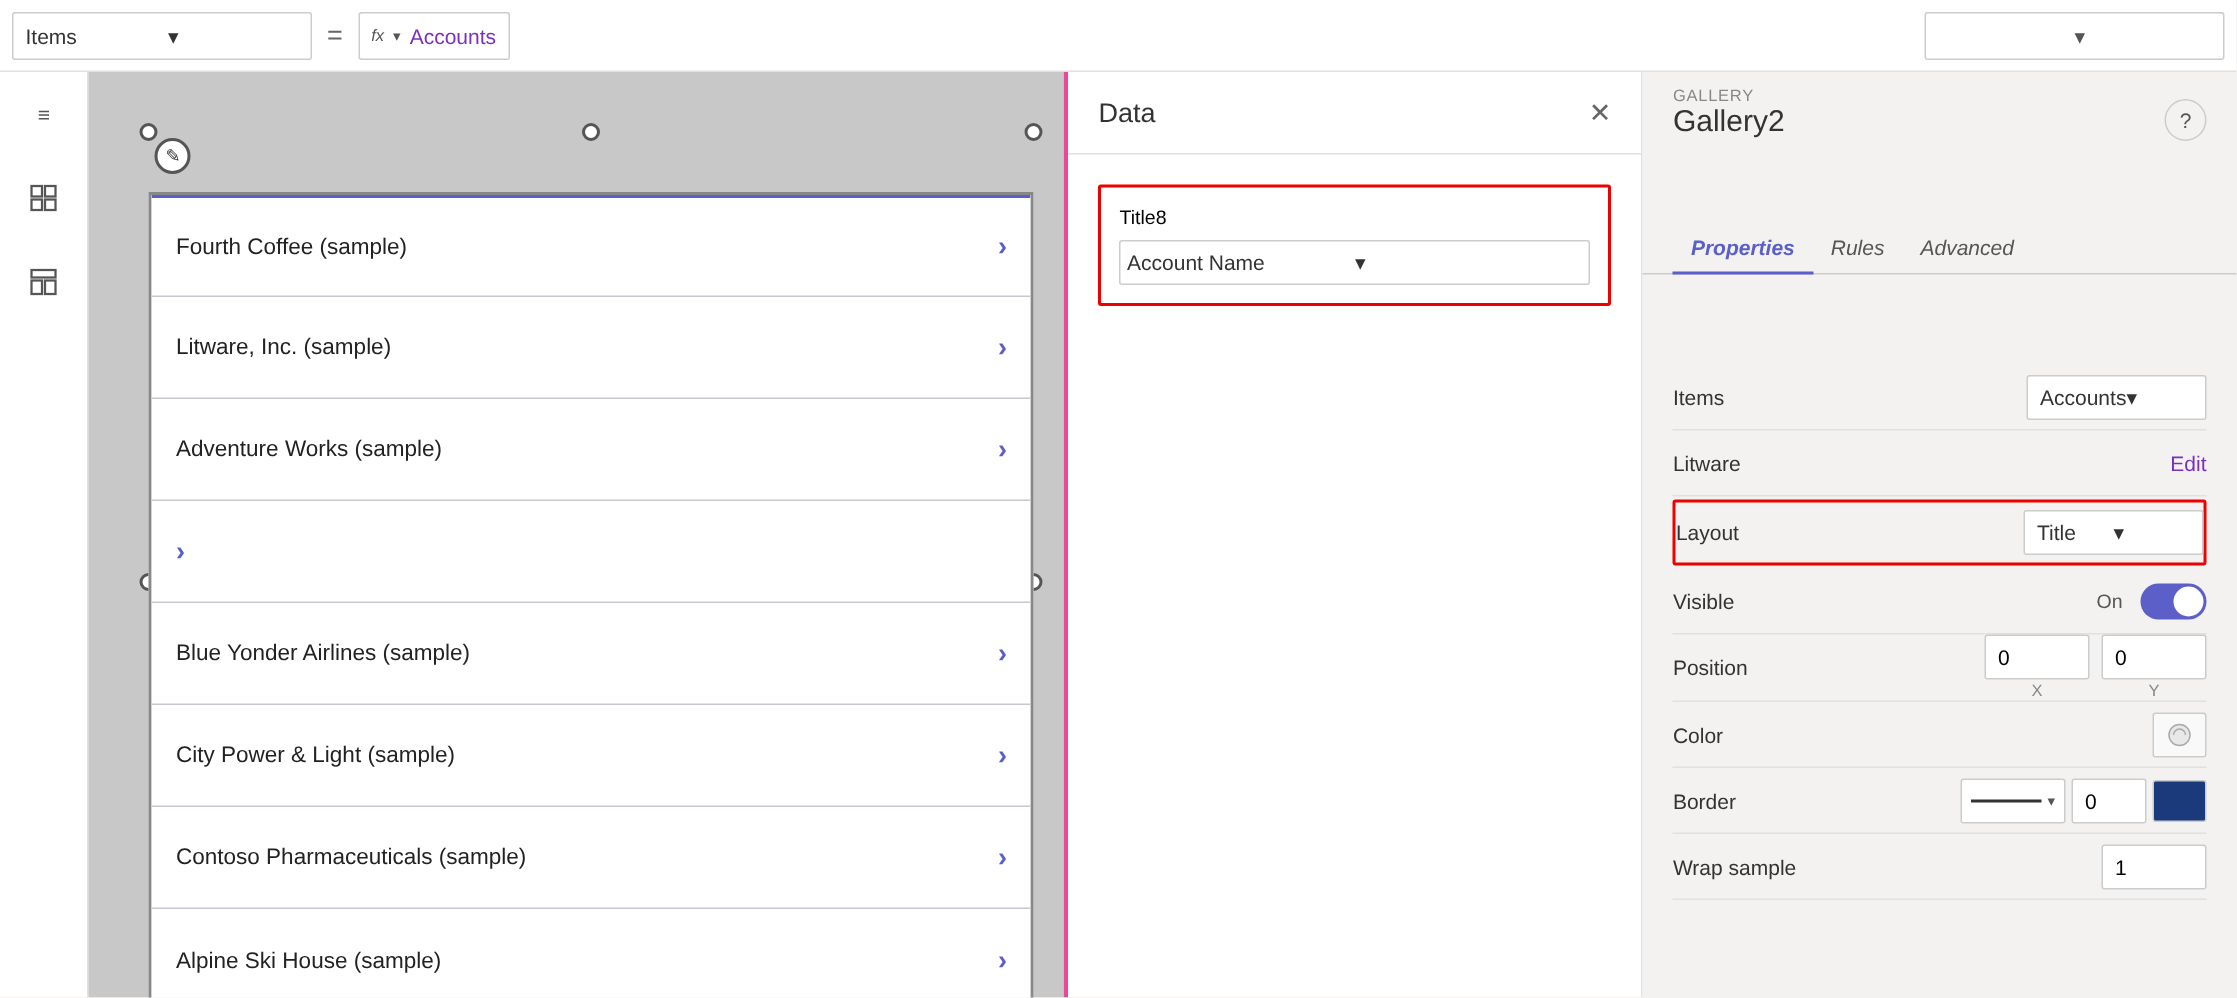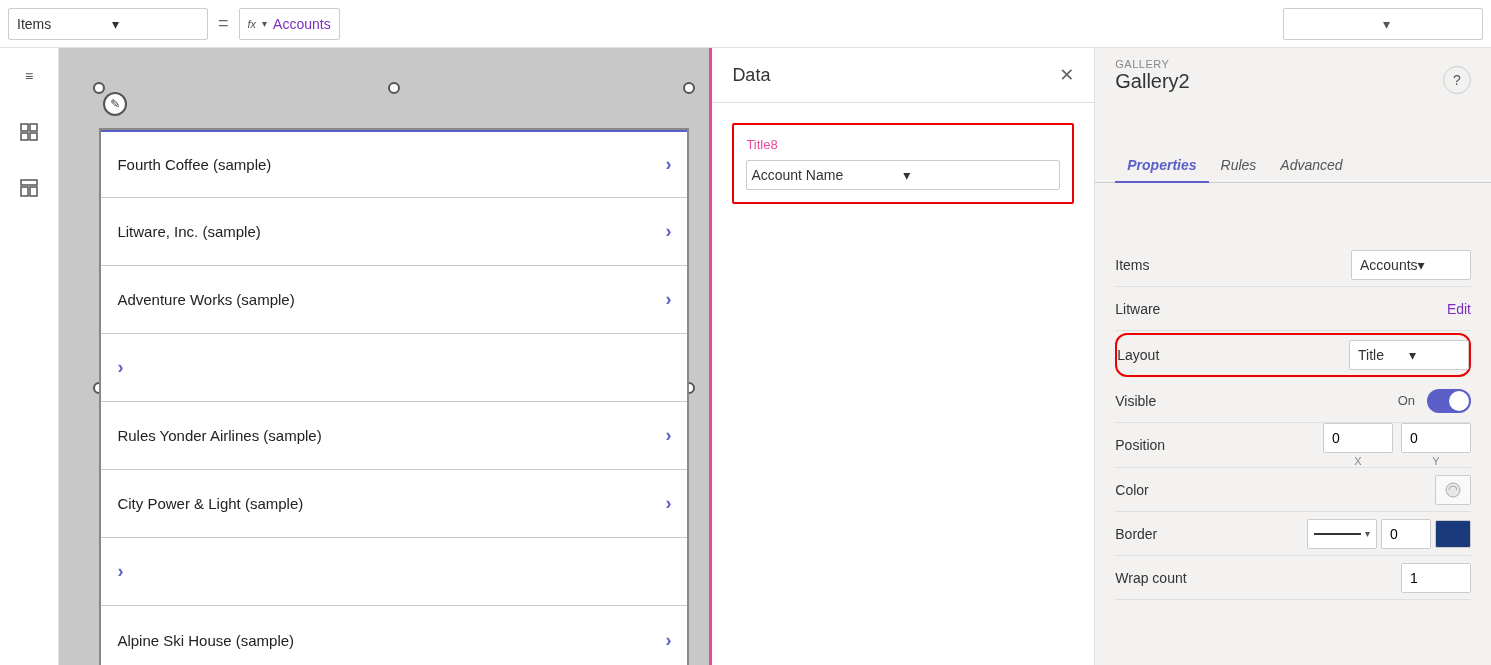--- a/index.html
+++ b/index.html
@@ -197,21 +197,21 @@
     .data-field-group {
       border: 2px solid #e00;
       border-radius: 2px;
       padding: 12px;
       display: flex;
       flex-direction: column;
       gap: 8px;
     }
     .data-field-label {
       font-size: 13px;
-      color: #ec4899;
+      color: #000000;
     }
     .data-field-dropdown {
       display: flex;
       align-items: center;
       border: 1px solid #ccc;
       border-radius: 2px;
       padding: 6px 4px;
       cursor: pointer;
       background: #fff;
     }
@@ -311,21 +311,21 @@
     .edit-link {
       color: #7b2fbe;
       font-size: 14px;
       cursor: pointer;
       text-decoration: none;
     }
 
     
     .prop-row.highlighted {
       border: 2px solid #e00;
-      border-radius: 12px;
+      border-radius: 2px;
       margin: 2px 0;
     }
 
     
     .toggle-switch {
       width: 44px;
       height: 24px;
       background: #5b5fc7;
       border-radius: 12px;
       position: relative;
@@ -479,28 +479,29 @@
             <span class="gallery-item-chevron">›</span>
           </div>
           <div class="gallery-item">
             <span class="gallery-item-text">Adventure Works (sample)</span>
             <span class="gallery-item-chevron">›</span>
           </div>
           <div class="gallery-item">
             <span class="gallery-item-chevron">›</span>
           </div>
           <div class="gallery-item">
-            <span class="gallery-item-text">Rules Yonder Airlines (sample)</span>
+            <span class="gallery-item-text">Blue Yonder Airlines (sample)</span>
             <span class="gallery-item-chevron">›</span>
           </div>
           <div class="gallery-item">
             <span class="gallery-item-text">City Power &amp; Light (sample)</span>
             <span class="gallery-item-chevron">›</span>
           </div>
           <div class="gallery-item">
+            <span class="gallery-item-text">Contoso Pharmaceuticals (sample)</span>
             <span class="gallery-item-chevron">›</span>
           </div>
           <div class="gallery-item" style="border-bottom:none;">
             <span class="gallery-item-text">Alpine Ski House (sample)</span>
             <span class="gallery-item-chevron">›</span>
           </div>
         </div>
       </div>
     </div>
   </div>
@@ -608,21 +609,21 @@
           <div class="border-style-dropdown">
             <div class="border-line"></div>
             <span class="chevron-down">▾</span>
           </div>
           <input class="num-input" type="text" style="width: 50px;" value="0">
           <div class="color-swatch" style="background:#1a3a7c;"></div>
         </div>
       </div>
 
       <div class="prop-row">
-        <span class="prop-row-label">Wrap count</span>
+        <span class="prop-row-label">Wrap sample</span>
         <div class="prop-row-value">
           <input class="num-input" type="text" value="1" style="">
         </div>
       </div>
 
     </div>
   </div>
 
 </div>
 

